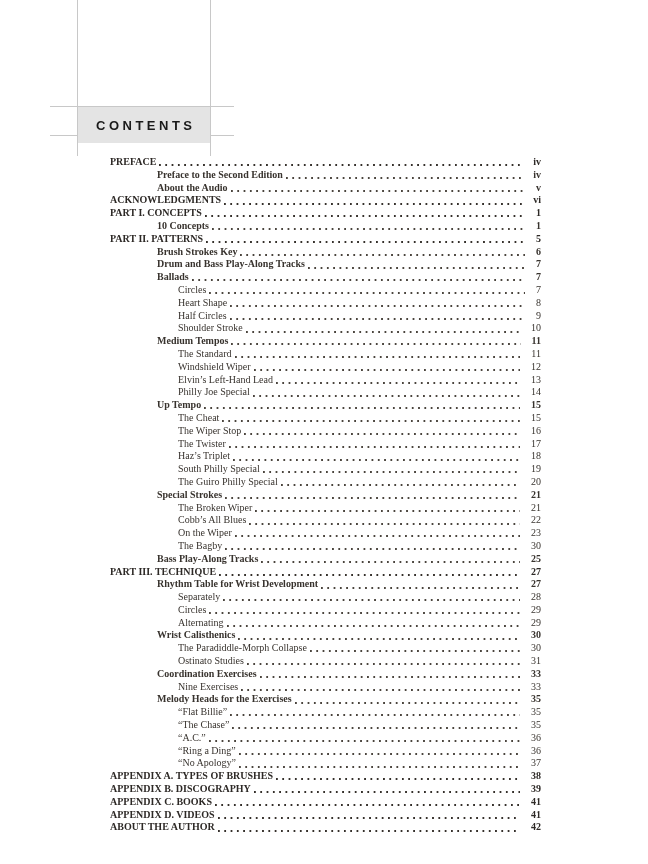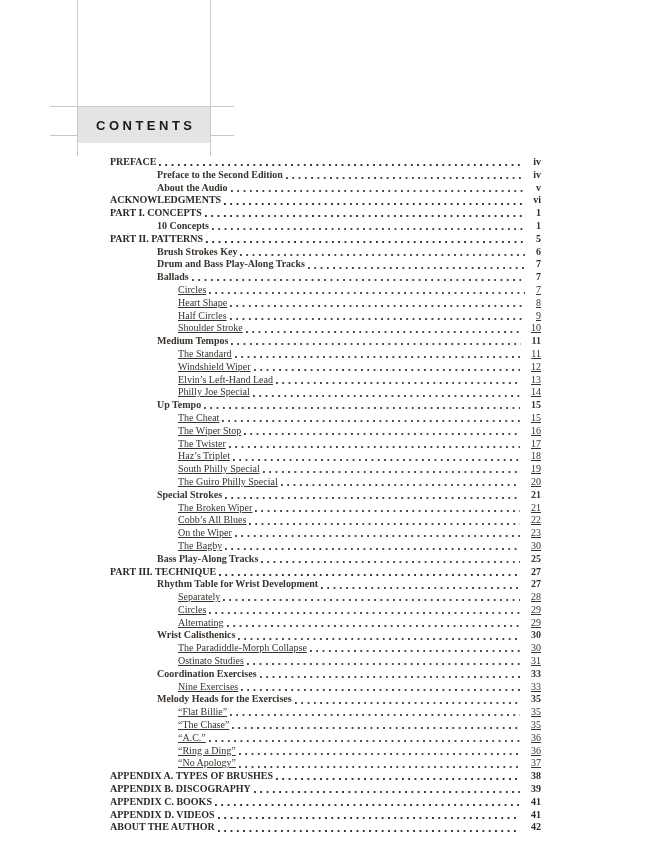--- a/index.html
+++ b/index.html
@@ -65,21 +65,21 @@
   .toc-row {
     display: flex;
     align-items: baseline;
     height: 12.8px;
     line-height: 12.8px;
     font-size: 10px;
     color: #38332e;
   }
   .toc-row.lvl0 { font-weight: bold; color: #2d2926; }
   .toc-row.lvl1 { padding-left: 47px; font-weight: bold; }
-  .toc-row.lvl2 { padding-left: 68px; text-decoration: underline; }
+  .toc-row.lvl2 { padding-left: 68px; }
   .toc-row .label {
     white-space: nowrap;
   }
   .toc-row .leader {
     flex: 1;
     min-width: 8px;
     position: relative;
     align-self: stretch;
     margin: 0 3px 0 3px;
   }

